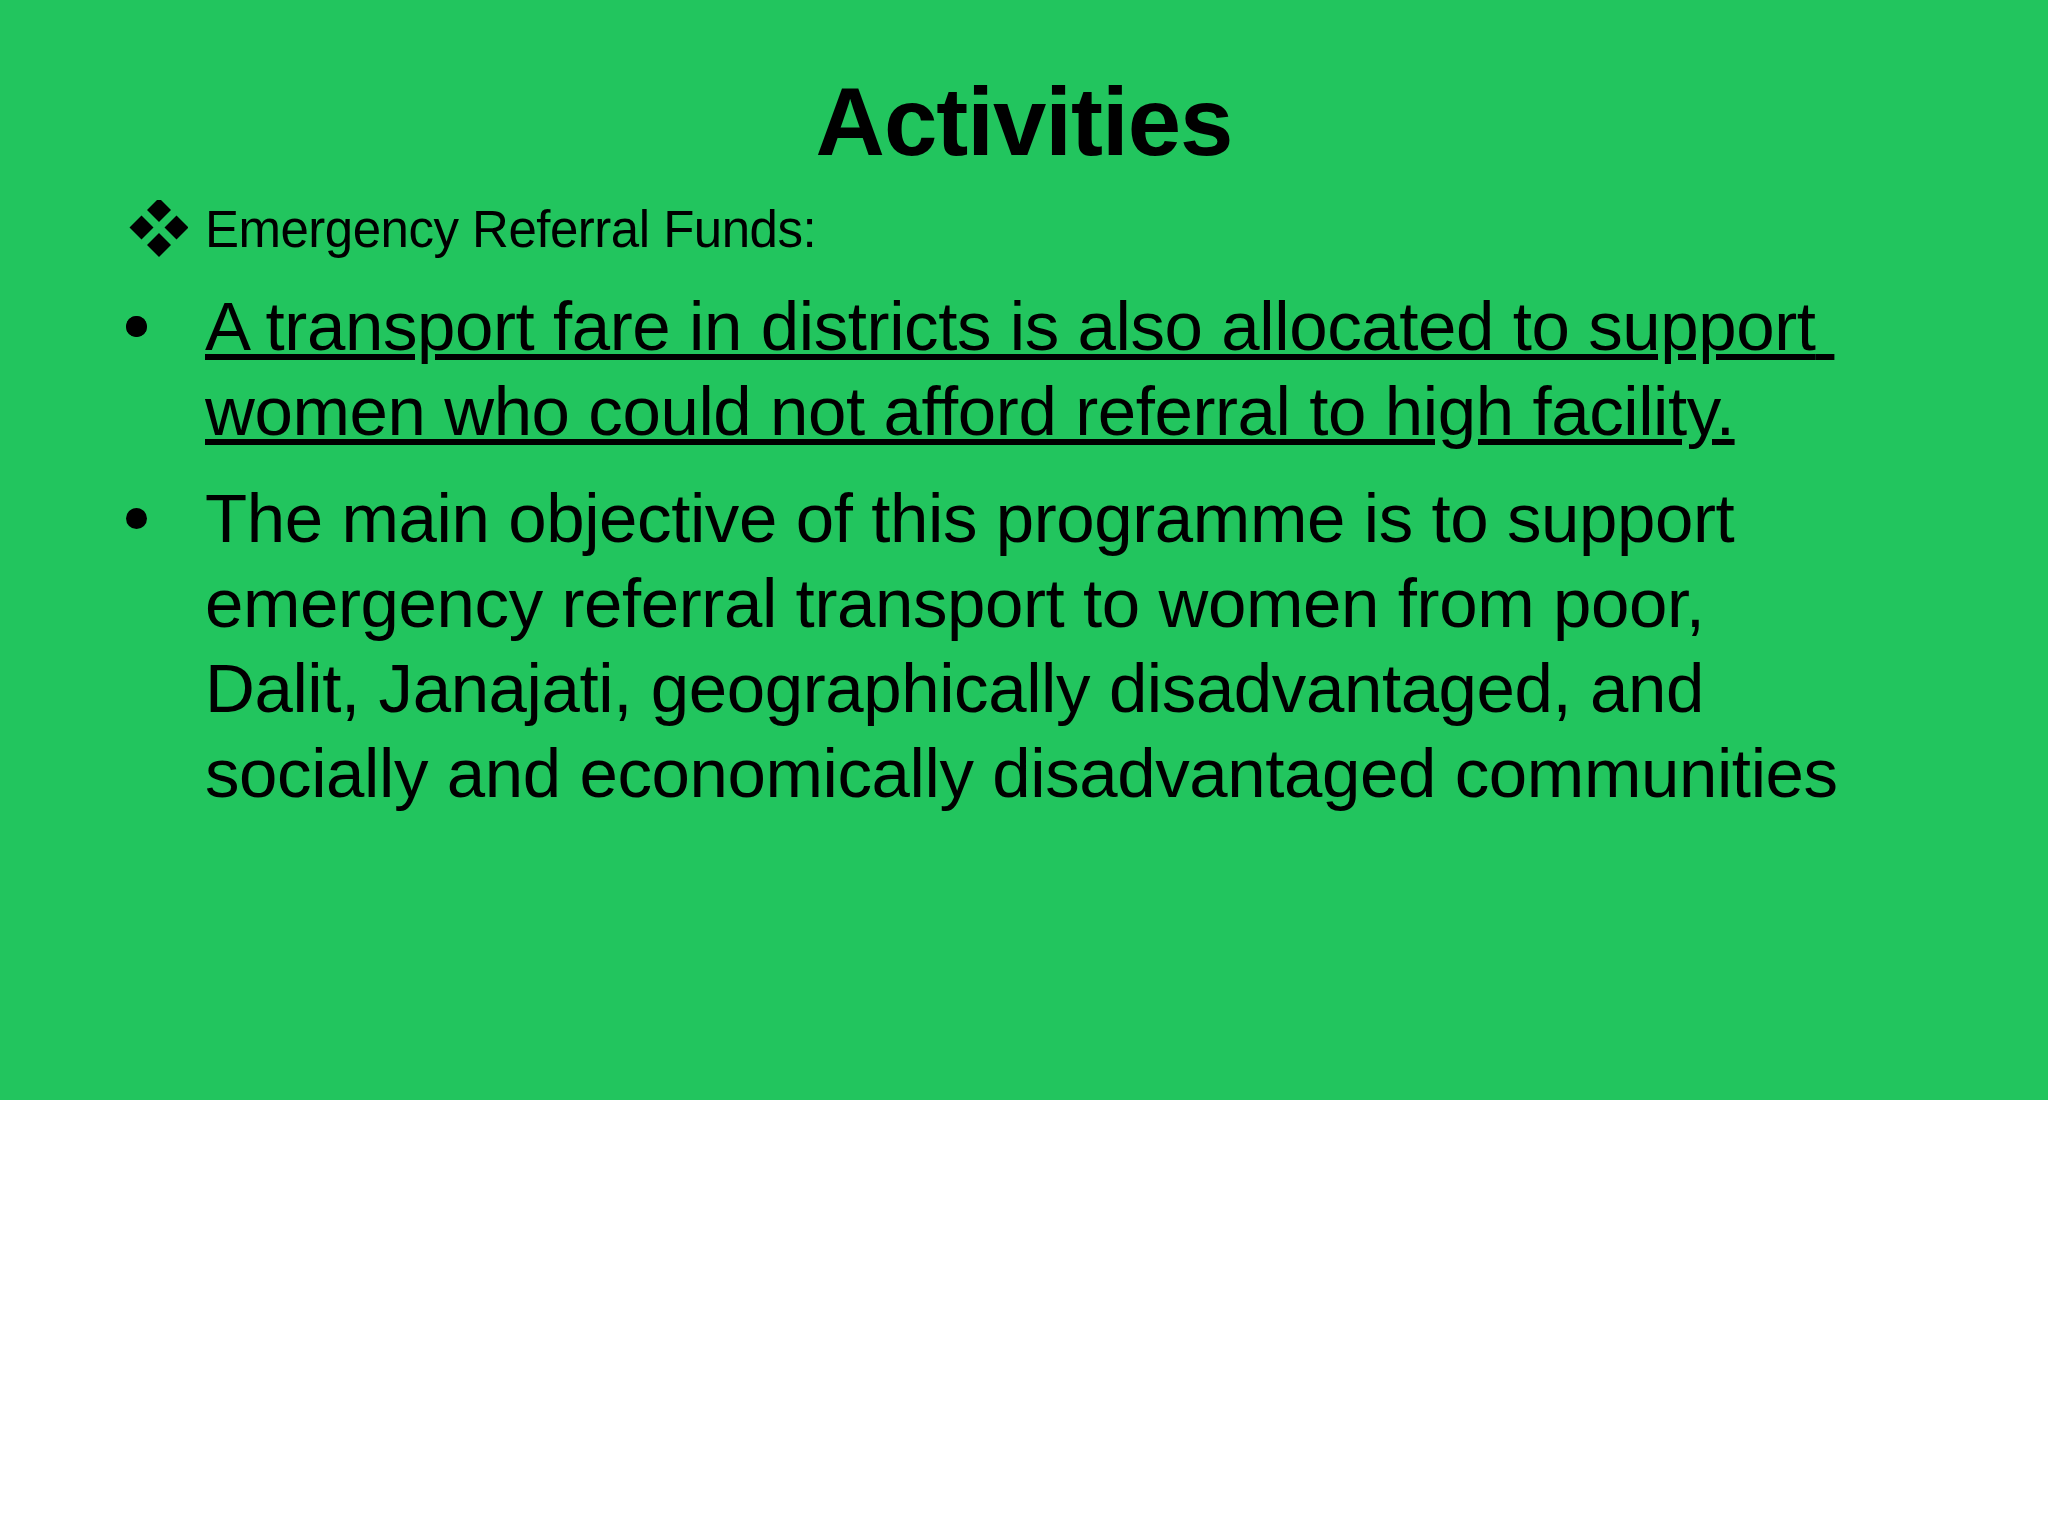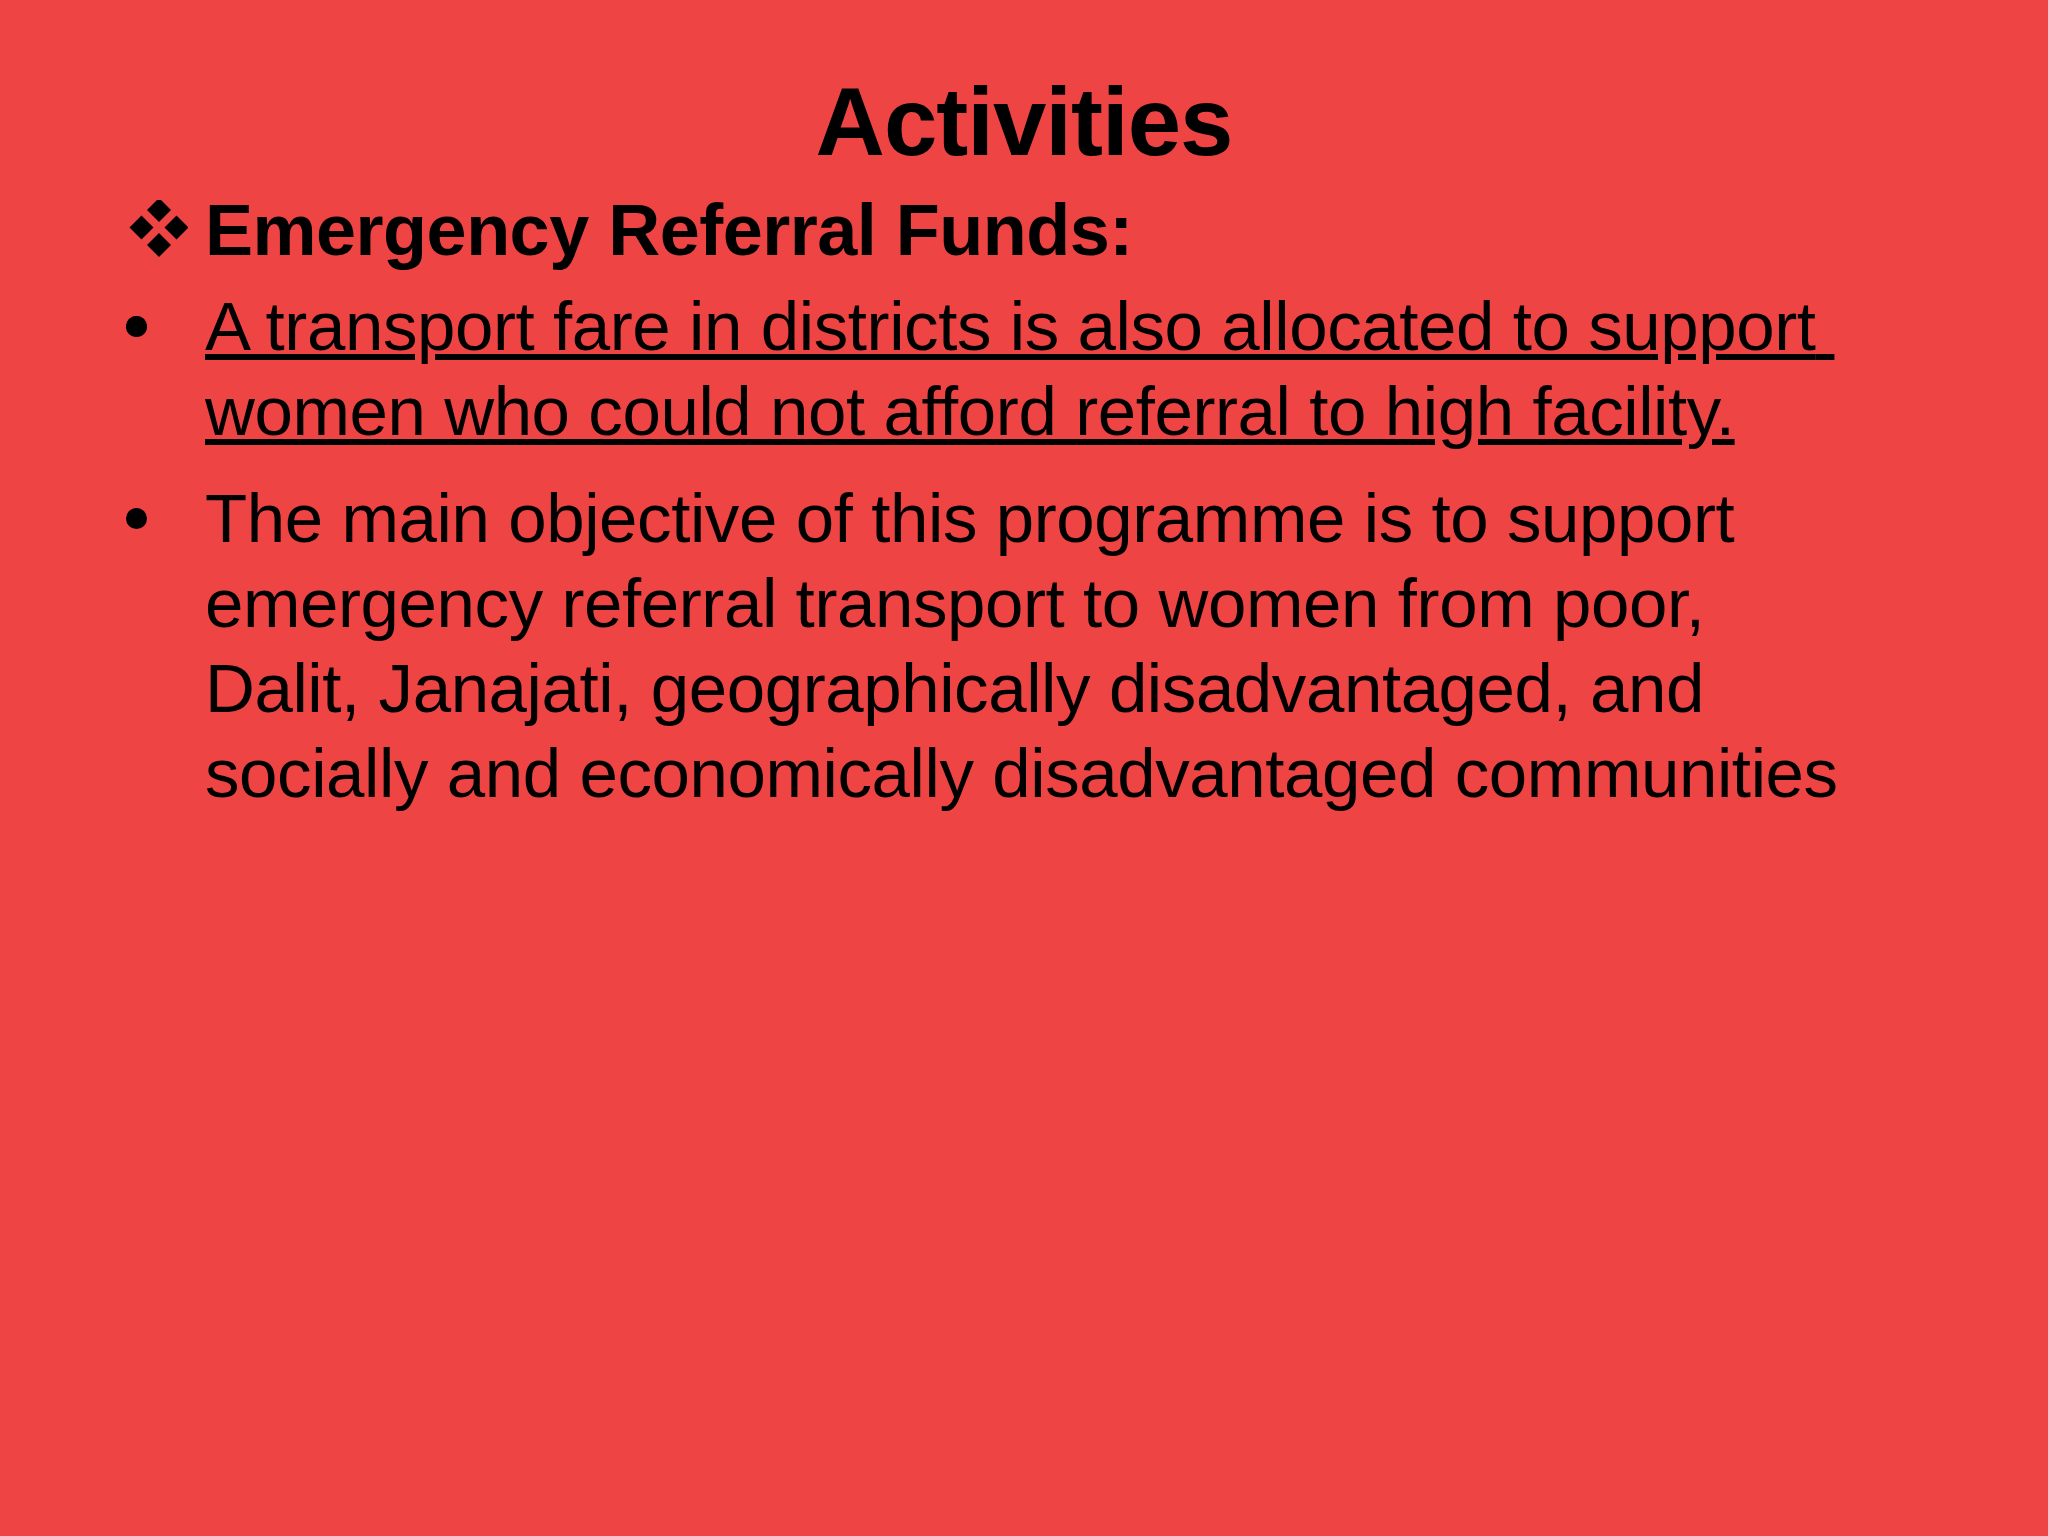--- a/index.html
+++ b/index.html
@@ -11,22 +11,22 @@
     width: 2048px;
     height: 1536px;
     overflow: hidden;
     font-family: "Liberation Sans", sans-serif;
     color: #000000;
   }
 
   .slide {
     position: relative;
     width: 2048px;
-    height: 1536px;
-    background: #ef4444;
+    height: 1100px;
+    background: #22c55e;
   }
 
   
   .slide-title {
     position: absolute;
     left: 0;
     top: 74px;
     width: 2048px;
     text-align: center;
     font-family: "Liberation Sans", sans-serif;
@@ -58,22 +58,22 @@
     position: absolute;
     left: 128px;
     top: 10px;
     width: 60px;
     height: 60px;
     display: block;
   }
   .heading-text {
     display: block;
     font-family: "Liberation Sans", sans-serif;
-    font-weight: bold;
-    font-size: 72px;
+    font-weight: normal;
+    font-size: 51px;
     line-height: 80px;
     letter-spacing: -0.5px;
     color: #000000;
     white-space: nowrap;
   }
 
   
   .bullet-row {
     position: relative;
     padding-left: 205px;

